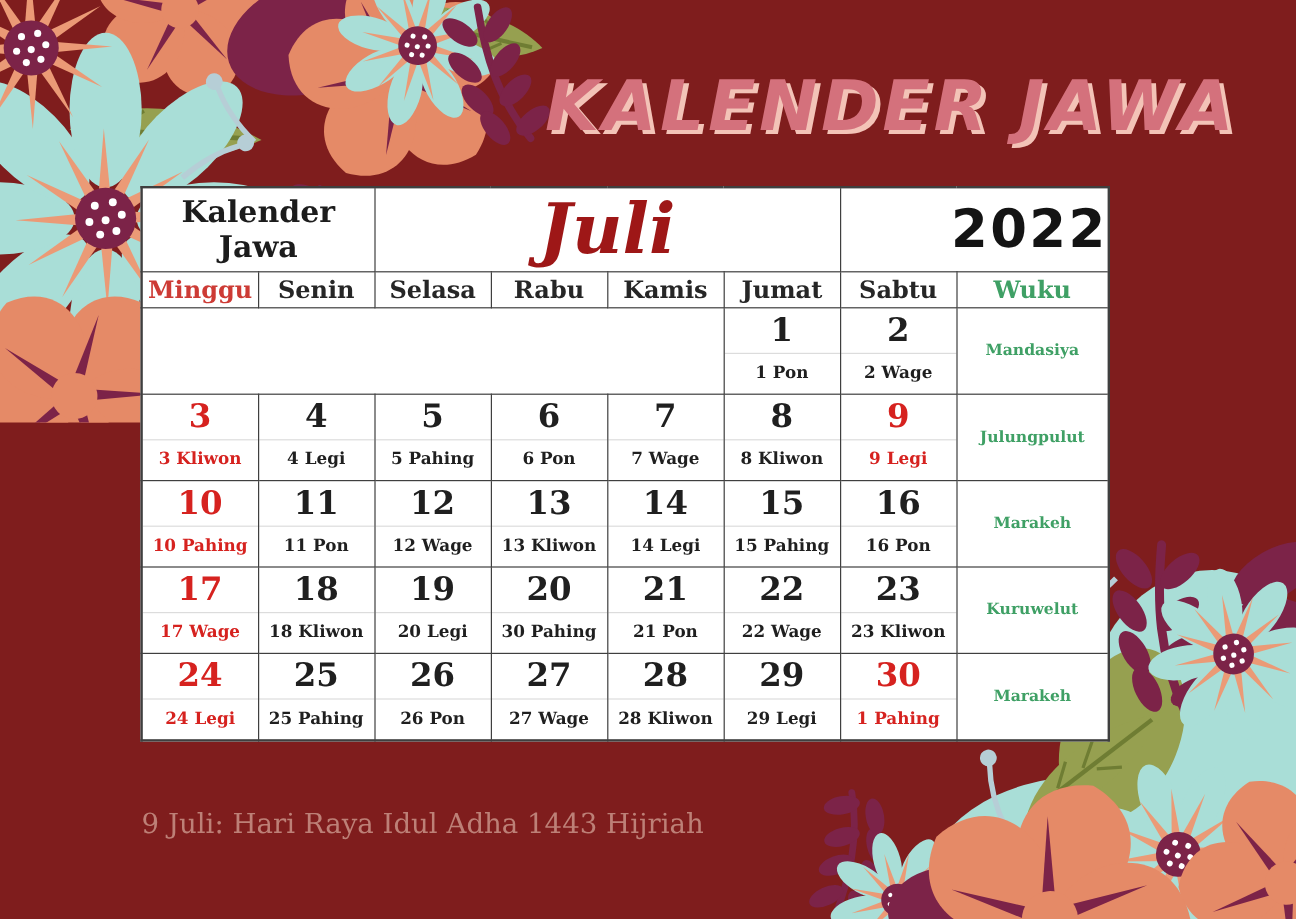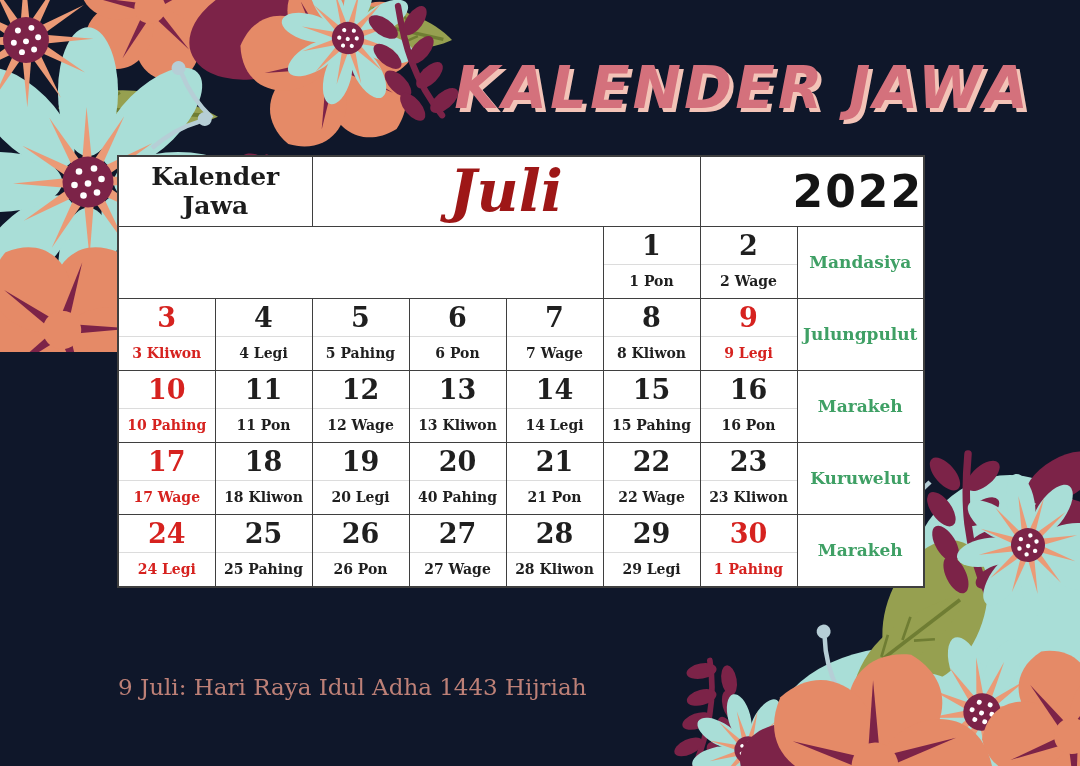--- a/index.html
+++ b/index.html
@@ -1,16 +1,16 @@
 <!DOCTYPE html>
 <html><head>
 <meta charset="utf-8">
 <style>
   html,body{margin:0;padding:0;}
-  .stage{position:relative;width:1080px;height:766px;background:#0f172a;overflow:hidden;
+  .stage{position:relative;width:1080px;height:766px;background:#7f1d1d;overflow:hidden;
          font-family:"DejaVu Serif",serif;}
   svg.floral{position:absolute;z-index:1;}
   #floral-tl{left:0;top:0;}
   #floral-br{left:600px;top:420px;}
 
   
   .big-title{position:absolute;z-index:3;left:450px;top:54px;width:585px;text-align:center;
     font-family:"DejaVu Sans",sans-serif;font-style:italic;font-weight:800;font-size:58px;
     letter-spacing:3px;color:#d4717c;text-shadow:4px 4px 0 #f3c3b7;white-space:nowrap;}
 
@@ -29,21 +29,21 @@
   .th-day{font-size:20px;font-weight:bold;color:#262626;text-align:center;}
   .th-minggu{color:#cd3b35;} .th-wuku{color:#3fa065;}
 
   td.datecell{vertical-align:top;}
   td.datecell .num{height:37px;display:flex;align-items:center;justify-content:center;
     font-size:27px;font-weight:bold;color:#1f1f1f;border-bottom:1px solid #dcdcdc;}
   td.datecell .pas{height:33px;display:flex;align-items:center;justify-content:center;
     font-size:14px;font-weight:bold;color:#1f1f1f;}
   td.datecell.red .num, td.datecell.red .pas{color:#d6221f;}
   td.empty{background:#fff;}
-  td.wukucell{font-size:17px;font-weight:bold;color:#3fa065;text-align:center;vertical-align:middle;}
+  td.wukucell{font-size:13px;font-weight:bold;color:#3fa065;text-align:center;vertical-align:middle;}
 
   
   .notes{position:absolute;z-index:2;left:118px;top:632px;font-size:23px;color:#bd8077;line-height:35px;margin-top:38px;}
 </style>
 </head>
 <body>
 
 <div class="stage">
 
   <svg id="floral-tl" class="floral" width="470" height="352" viewBox="0 0 470 352" aria-hidden="true">
@@ -182,20 +182,30 @@
         <col class="c-wuku">
     </colgroup>
 
     <tbody>
         <tr class="r-header">
       <th class="h-left" colspan="2">Kalender Jawa</th>
       <th class="h-month" colspan="4">Juli</th>
       <th class="h-year" colspan="2">2022</th>
     </tr>
 
+    <tr class="r-days">
+      <th class="th-day th-minggu">Minggu</th>
+      <th class="th-day">Senin</th>
+      <th class="th-day">Selasa</th>
+      <th class="th-day">Rabu</th>
+      <th class="th-day">Kamis</th>
+      <th class="th-day">Jumat</th>
+      <th class="th-day">Sabtu</th>
+      <th class="th-day th-wuku">Wuku</th>
+    </tr>
 
     <tr class="r-week">
       <td class="empty" colspan="5"></td>
       <td class="datecell">
         <div class="num">1</div>
         <div class="pas">1 Pon</div>
       </td>
       <td class="datecell">
         <div class="num">2</div>
         <div class="pas">2 Wage</div>
@@ -275,21 +285,21 @@
       <td class="datecell">
         <div class="num">18</div>
         <div class="pas">18 Kliwon</div>
       </td>
       <td class="datecell">
         <div class="num">19</div>
         <div class="pas">20 Legi</div>
       </td>
       <td class="datecell">
         <div class="num">20</div>
-        <div class="pas">40 Pahing</div>
+        <div class="pas">30 Pahing</div>
       </td>
       <td class="datecell">
         <div class="num">21</div>
         <div class="pas">21 Pon</div>
       </td>
       <td class="datecell">
         <div class="num">22</div>
         <div class="pas">22 Wage</div>
       </td>
       <td class="datecell">

